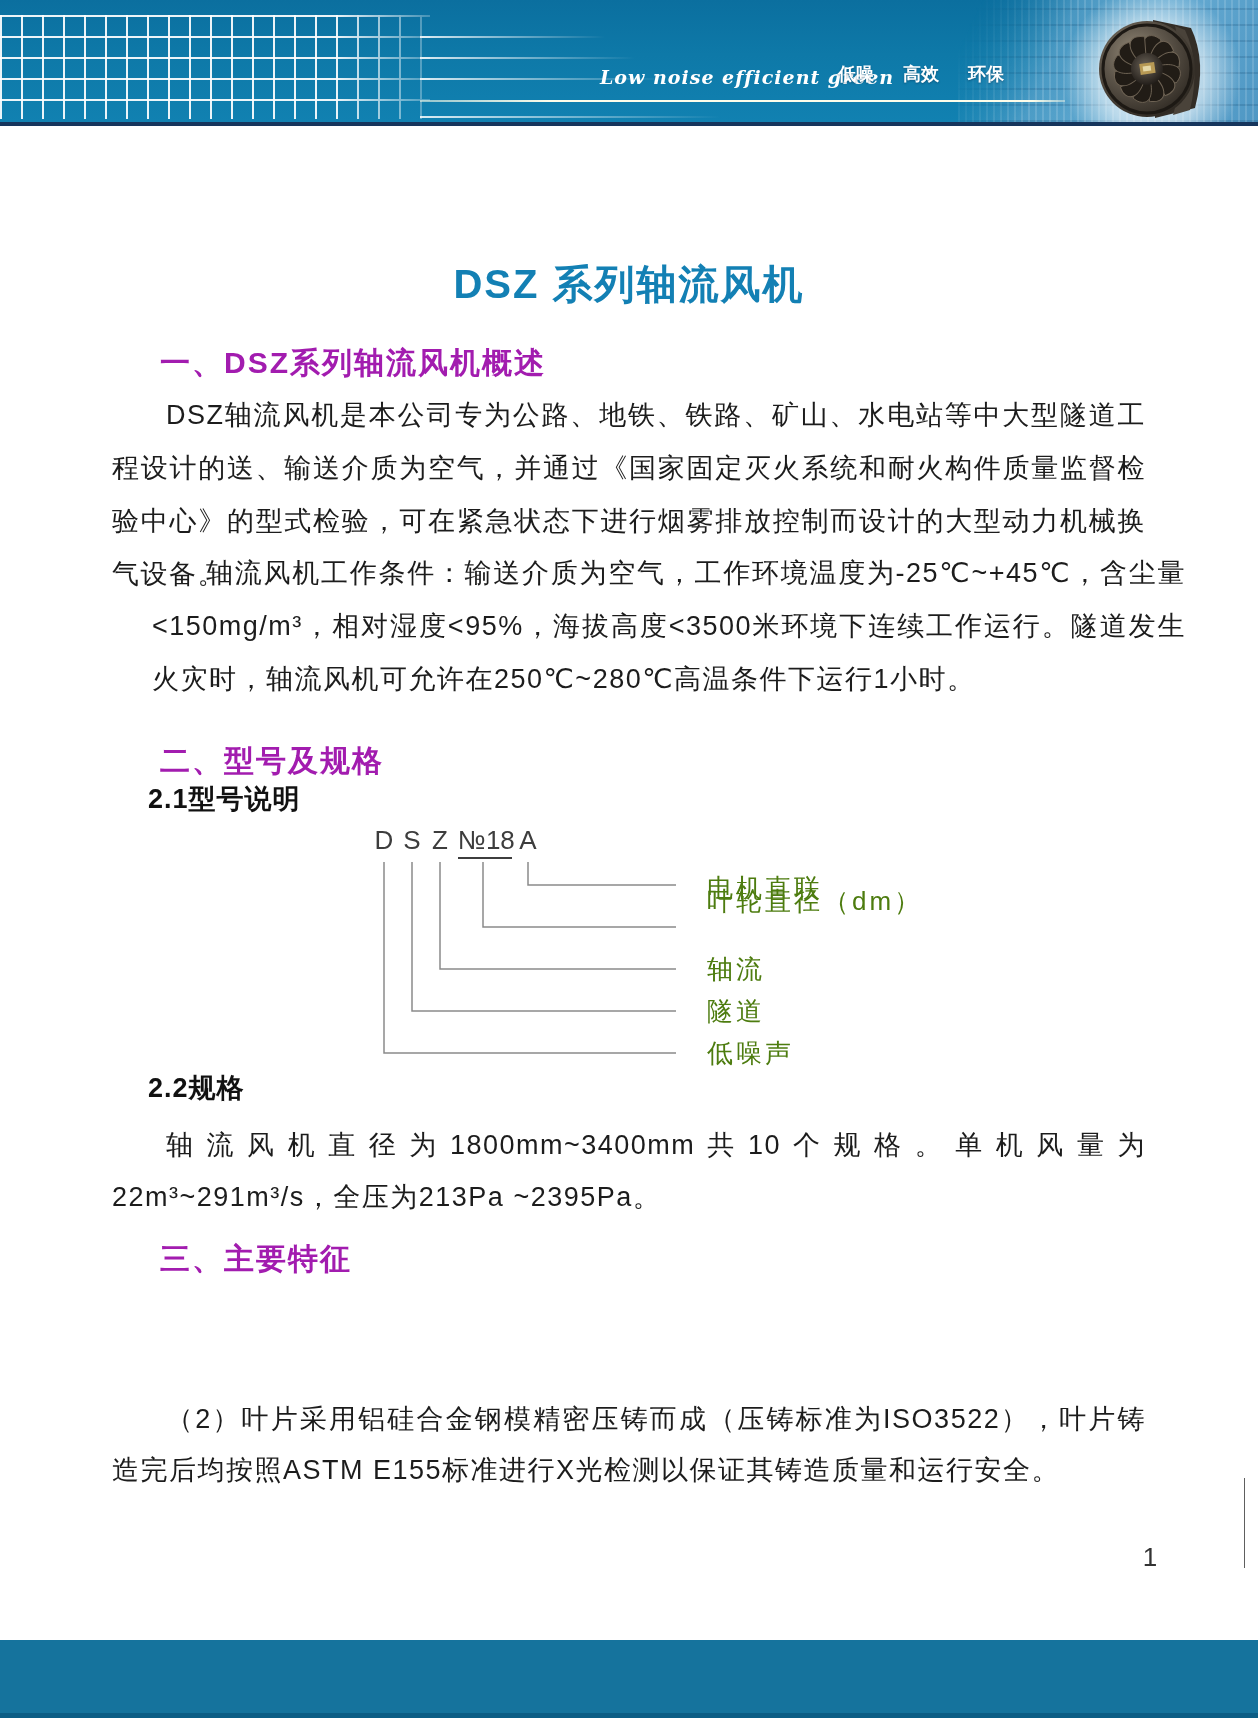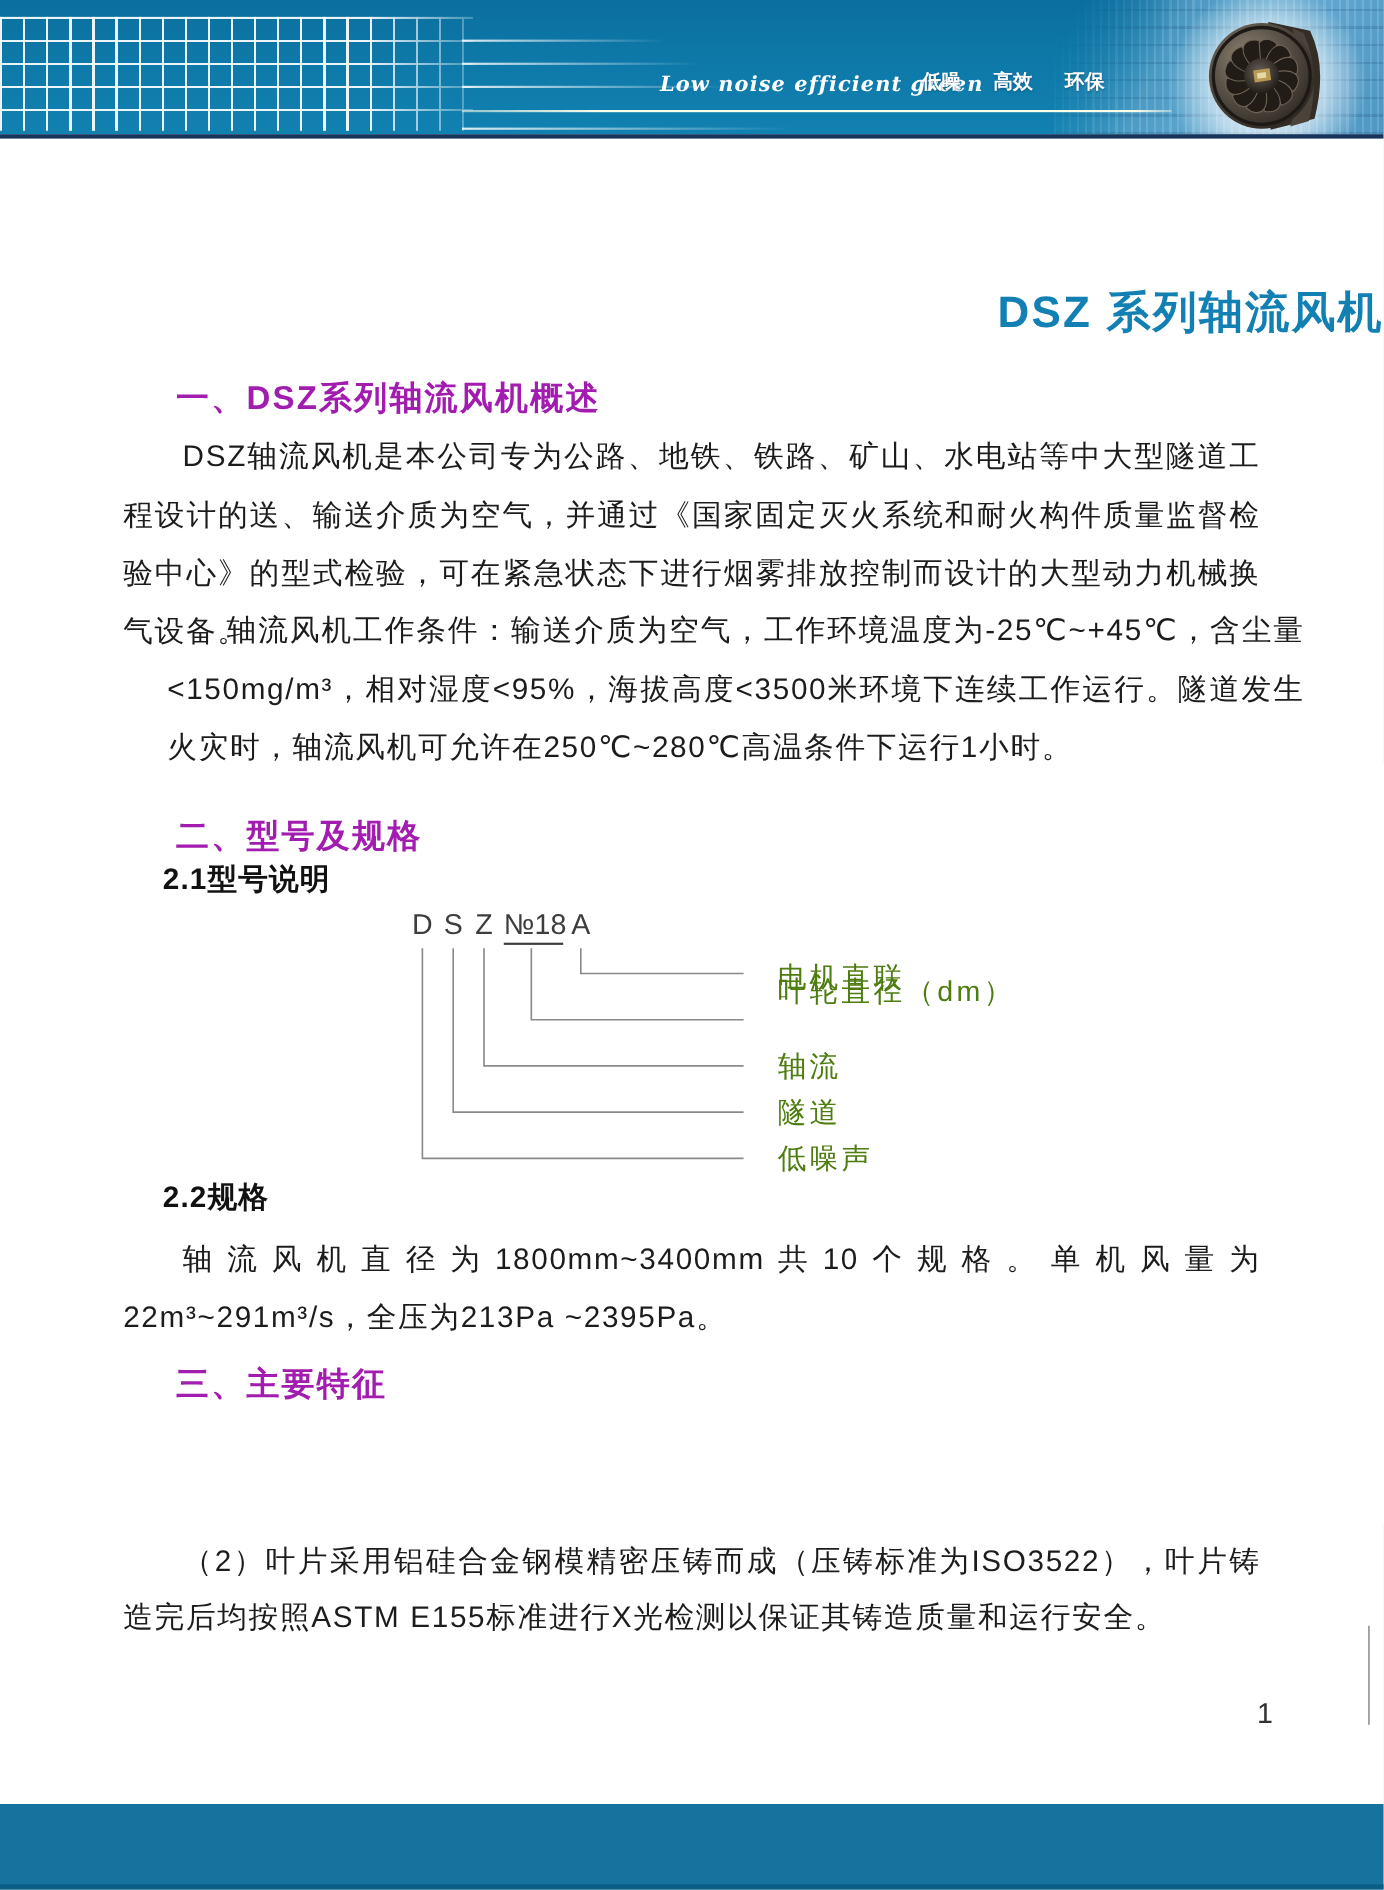--- a/index.html
+++ b/index.html
@@ -58,21 +58,21 @@
     background:radial-gradient(circle,rgba(255,255,255,.95) 0%,rgba(255,255,255,.55) 42%,rgba(255,255,255,0) 70%);
   }
   .fan{position:absolute;left:1095px;top:16px;}
   .hdr-rule{
     position:absolute;left:0;top:122px;width:1258px;height:4px;
     background:#16355c;
   }
   
   .doc-title{
     position:absolute;left:0;top:262px;width:1258px;
-    text-align:right;font-size:40px;line-height:44px;font-weight:800;
+    text-align:center;font-size:40px;line-height:44px;font-weight:800;
     color:#1380b4;letter-spacing:2px;margin:0;
   }
   .h-sec{
     position:absolute;left:160px;margin:0;
     font-size:30px;line-height:34px;font-weight:bold;color:#a21caf;
     letter-spacing:2px;
   }
   #h-s1{top:346px;}
   #h-s2{top:744px;text-align:center;}
   #h-s3{top:1242px;}

